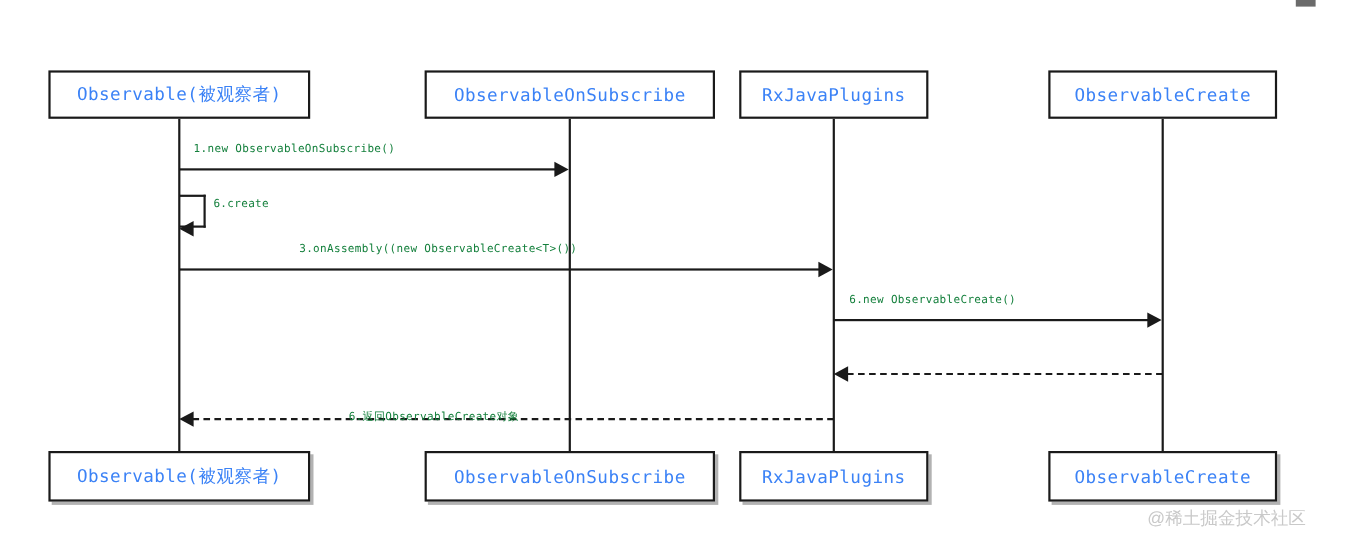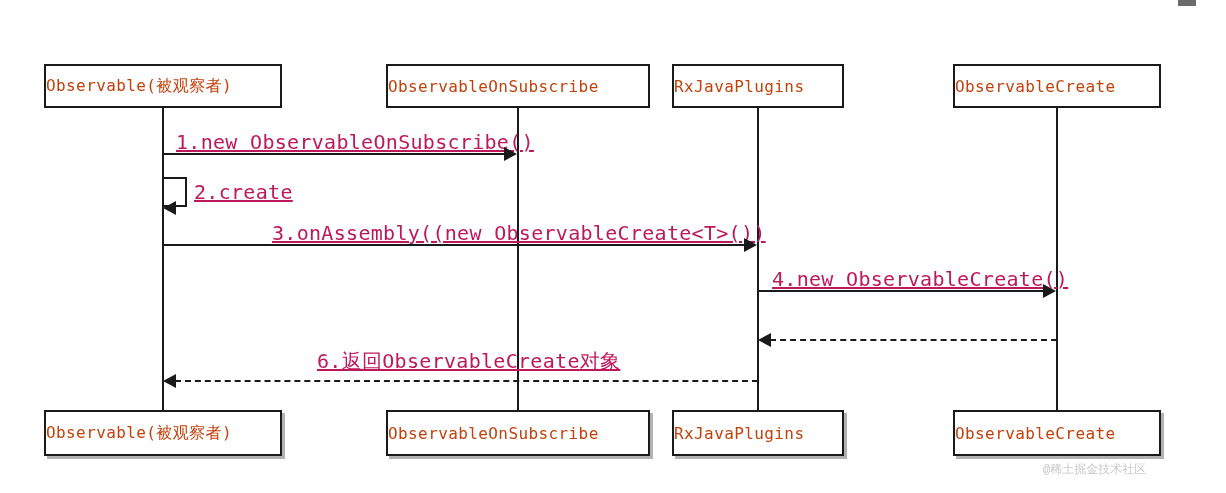--- a/index.html
+++ b/index.html
@@ -16,26 +16,26 @@
     height: 493px;
     background: #ffffff;
     overflow: hidden;
   }
   
   .participant {
     position: absolute;
     box-sizing: border-box;
     border: 2.5px solid #1a1a1a;
     background: #ffffff;
-    color: #c2410c;
+    color: #3b82f6;
     font-size: 16px;
     letter-spacing: 0.4px;
     display: flex;
     align-items: center;
-    justify-content: flex-start;
+    justify-content: center;
     white-space: nowrap;
     z-index: 4;
   }
   .participant.bottom {
     box-shadow: 3px 3px 0 rgba(0,0,0,0.30);
   }
   
   .lifeline {
     position: absolute;
     width: 2.5px;
@@ -63,43 +63,42 @@
     border-bottom: 7px solid transparent;
     border-left: 13px solid #1a1a1a;
   }
   .arrowhead.left {
     border-top: 7px solid transparent;
     border-bottom: 7px solid transparent;
     border-right: 13px solid #1a1a1a;
   }
   .msg-label {
     position: absolute;
-    font-size: 20px;
-    color: #be185d;
+    font-size: 10px;
+    color: #15803d;
     white-space: nowrap;
     letter-spacing: 0.3px;
     z-index: 3;
     background: transparent;
-    text-decoration: underline;
   }
   
   .self-loop {
     position: absolute;
     box-sizing: border-box;
     border: 2.5px solid #1a1a1a;
     border-left: none;
     z-index: 2;
   }
   
   .watermark {
     position: absolute;
-    font-size: 12px;
+    font-size: 16px;
     color: #c9c9c9;
     white-space: nowrap;
-    font-family: Liberation Mono, monospace;
+    font-family: Liberation Sans, sans-serif;
     z-index: 5;
   }
   .top-artifact {
     position: absolute;
     background: #6b6b6b;
     z-index: 5;
   }
 </style>
 </head>
 <body>
@@ -125,34 +124,34 @@
   <div class="participant top" style="left:953px; top:64px; width:208px; height:44px;">
     <span>ObservableCreate</span>
   </div>
 
   <div class="msg-label" style="left:176px; top:130px;">1.new ObservableOnSubscribe()</div>
   <div class="msg-line" style="left:163px; top:153px; width:343px;"></div>
   <div class="arrowhead right" style="left:504px; top:146.5px;"></div>
 
   <div class="self-loop" style="left:163px; top:177px; width:24px; height:30px;"></div>
   <div class="arrowhead left" style="left:163px; top:200.5px;"></div>
-  <div class="msg-label" style="left:194px; top:180px;">2.create</div>
+  <div class="msg-label" style="left:194px; top:180px;">6.create</div>
 
   <div class="msg-label" style="left:232px; top:221px;margin-left:40px;">3.onAssembly((new ObservableCreate&lt;T&gt;())</div>
   <div class="msg-line" style="left:163px; top:244px; width:583px;"></div>
   <div class="arrowhead right" style="left:744px; top:237.5px;"></div>
 
-  <div class="msg-label" style="left:772px; top:267px;">4.new ObservableCreate()</div>
+  <div class="msg-label" style="left:772px; top:267px;">6.new ObservableCreate()</div>
   <div class="msg-line" style="left:758px; top:290px; width:287px;"></div>
   <div class="arrowhead right" style="left:1043px; top:283.5px;"></div>
 
   <div class="msg-line dashed" style="left:770px; top:339px; width:287px;"></div>
   <div class="arrowhead left" style="left:758px; top:332.5px;"></div>
 
-  <div class="msg-label" style="left:317px; top:348px;">6.返回ObservableCreate对象</div>
+  <div class="msg-label" style="left:317px; top:372px;">6.返回ObservableCreate对象</div>
   <div class="msg-line dashed" style="left:175px; top:380px; width:583px;"></div>
   <div class="arrowhead left" style="left:163px; top:373.5px;"></div>
 
   <div class="participant bottom" style="left:44px; top:410px; width:238px; height:46px;">
     <span>Observable(被观察者)</span>
   </div>
   <div class="participant bottom" style="left:386px; top:410px; width:264px; height:46px;">
     <span>ObservableOnSubscribe</span>
   </div>
   <div class="participant bottom" style="left:672px; top:410px; width:172px; height:46px;">

